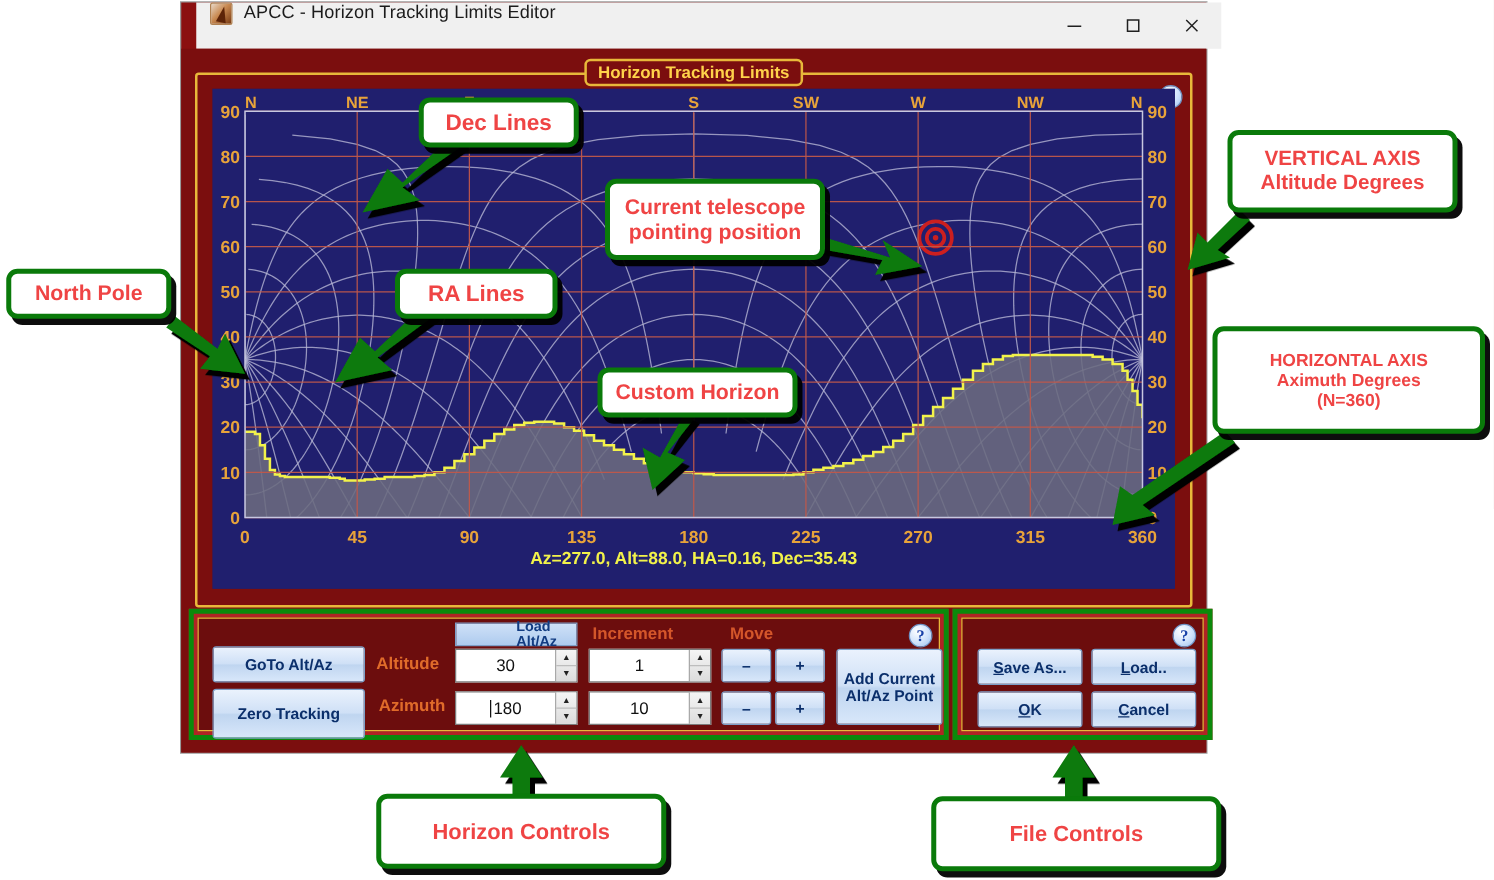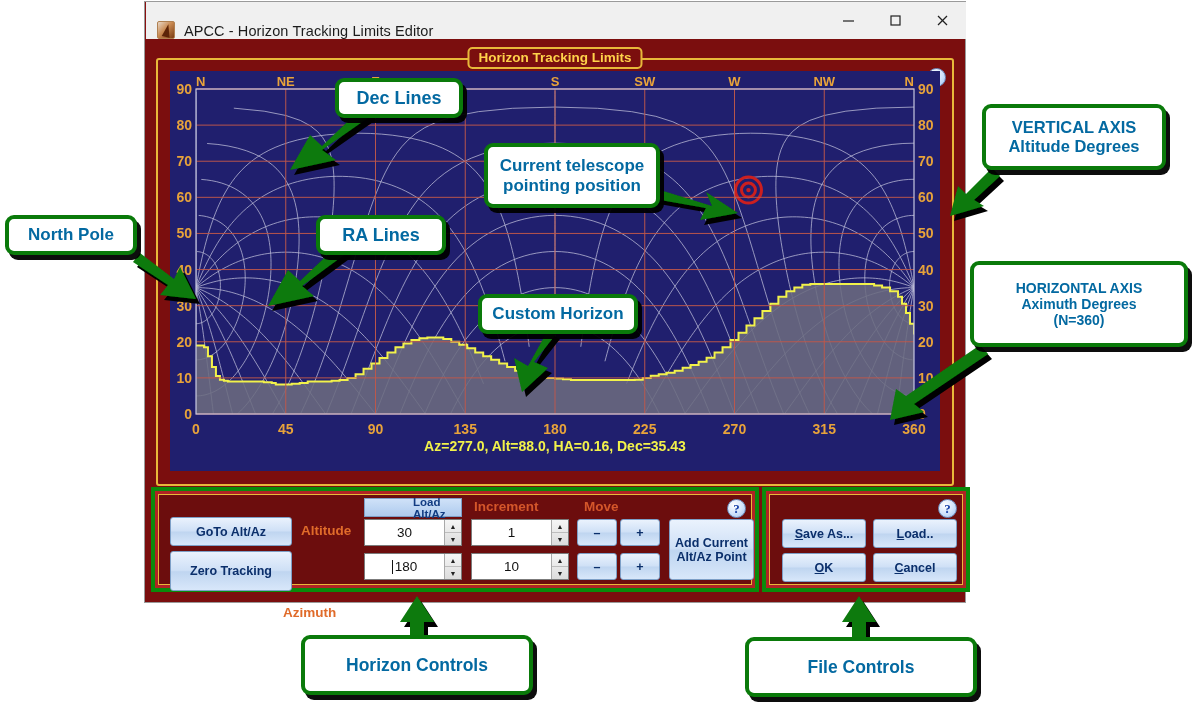--- a/index.html
+++ b/index.html
@@ -13,23 +13,23 @@
   #root { position: relative; width: 1195px; height: 704px; background: #fff; }
 
   
   .win {
     position: absolute; left: 145px; top: 2px;
     width: 820px; height: 600px;
     background: #8b1010;
     box-shadow: 0 0 0 1px #9a9a9a;
   }
   .titlebar {
-    position: absolute; left: 1px; top: 0; width: 100%; height: 37px;
+    position: absolute; left: 12px; top: 0; width: 100%; height: 37px;
     background: #f0f0f0;
-    display: flex; align-items: flex-end;
+    display: flex; align-items: flex-start;
   }
   .tb-icon {
     width: 18px; height: 18px; margin-left: 11px; margin-right: 9px;
     background: linear-gradient(135deg,#e8d8c8 0%, #c98a52 45%, #7a3a12 100%);
     border: 1px solid #b08050; border-radius: 2px;
     position: relative; flex: 0 0 auto;
   }
   .tb-icon::after {
     content: ""; position: absolute; left: 5px; top: 2px;
     width: 0; height: 0;
@@ -124,21 +124,21 @@
     display: flex; align-items: center; justify-content: center; padding-left: 48px;
   }
 
   
   .callout {
     position: absolute;
     background: #ffffff;
     border: 4px solid #0a7a0a;
     border-radius: 9px;
     box-shadow: 4px 5px 0 rgba(0,0,0,0.95);
-    color: #0369a1; font-weight: bold;
+    color: #ef4444; font-weight: bold;
     display: flex; align-items: center; justify-content: center; text-align: center;
     line-height: 1.16;
     padding: 4px 9px;
   }
   .arrow-layer { position: absolute; left: 0; top: 0; width: 1195px; height: 704px; pointer-events: none; }
 </style>
 </head>
 <body>
 
 <div id="root">
@@ -292,21 +292,21 @@
 
   <div class="ctrl-outer" id="horizon-controls-panel">
     <div class="ctrl-inner">
 
       <div class="helpq" style="right:5px; top:4px;">?</div>
 
       <div class="vbtn" style="position:absolute; left:11px; top:22px; width:122px; height:29px;">GoTo Alt/Az</div>
       <div class="vbtn" style="position:absolute; left:11px; top:56px; width:122px; height:40px;">Zero Tracking</div>
 
       <div class="fieldlabel" style="position:absolute; left:142px; top:28px;">Altitude</div>
-      <div class="fieldlabel" style="position:absolute; left:124px; top:62px;margin-top:48px;">Azimuth</div>
+      <div class="fieldlabel" style="position:absolute; left:144px; top:62px;">Azimuth</div>
 
       <div class="loadbtn" style="left:205px; top:3px; width:98px;">Load Alt/Az</div>
       <div class="collabel" style="position:absolute; left:315px; top:4px;">Increment</div>
       <div class="collabel" style="position:absolute; left:425px; top:4px;">Move</div>
 
       <div class="spin" style="left:205px; top:24px; width:98px;">
         <div class="spin-val">30</div>
         <div class="spin-arrows">
           <span>▲</span>
           <span>▼</span>

